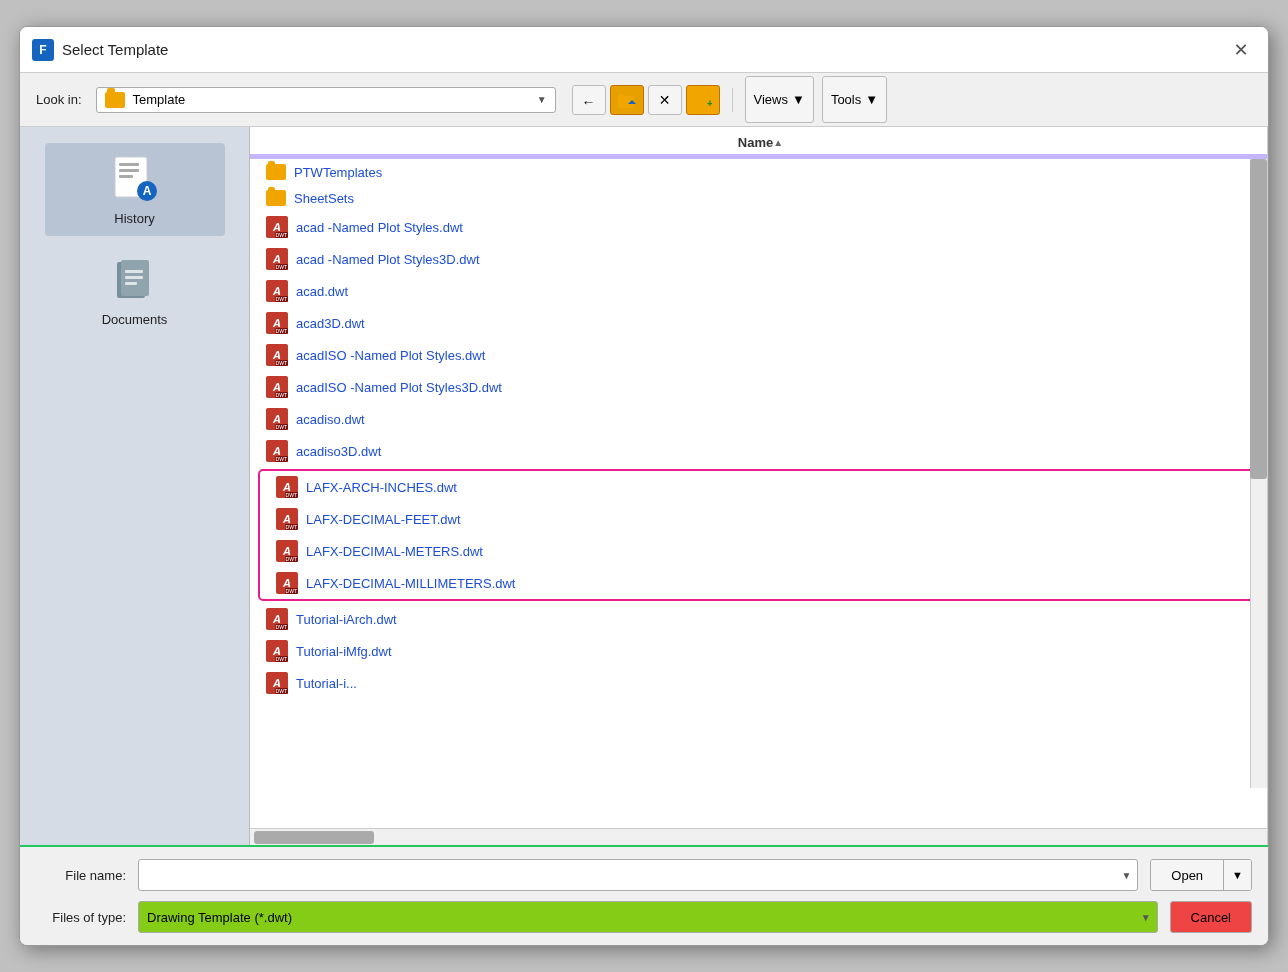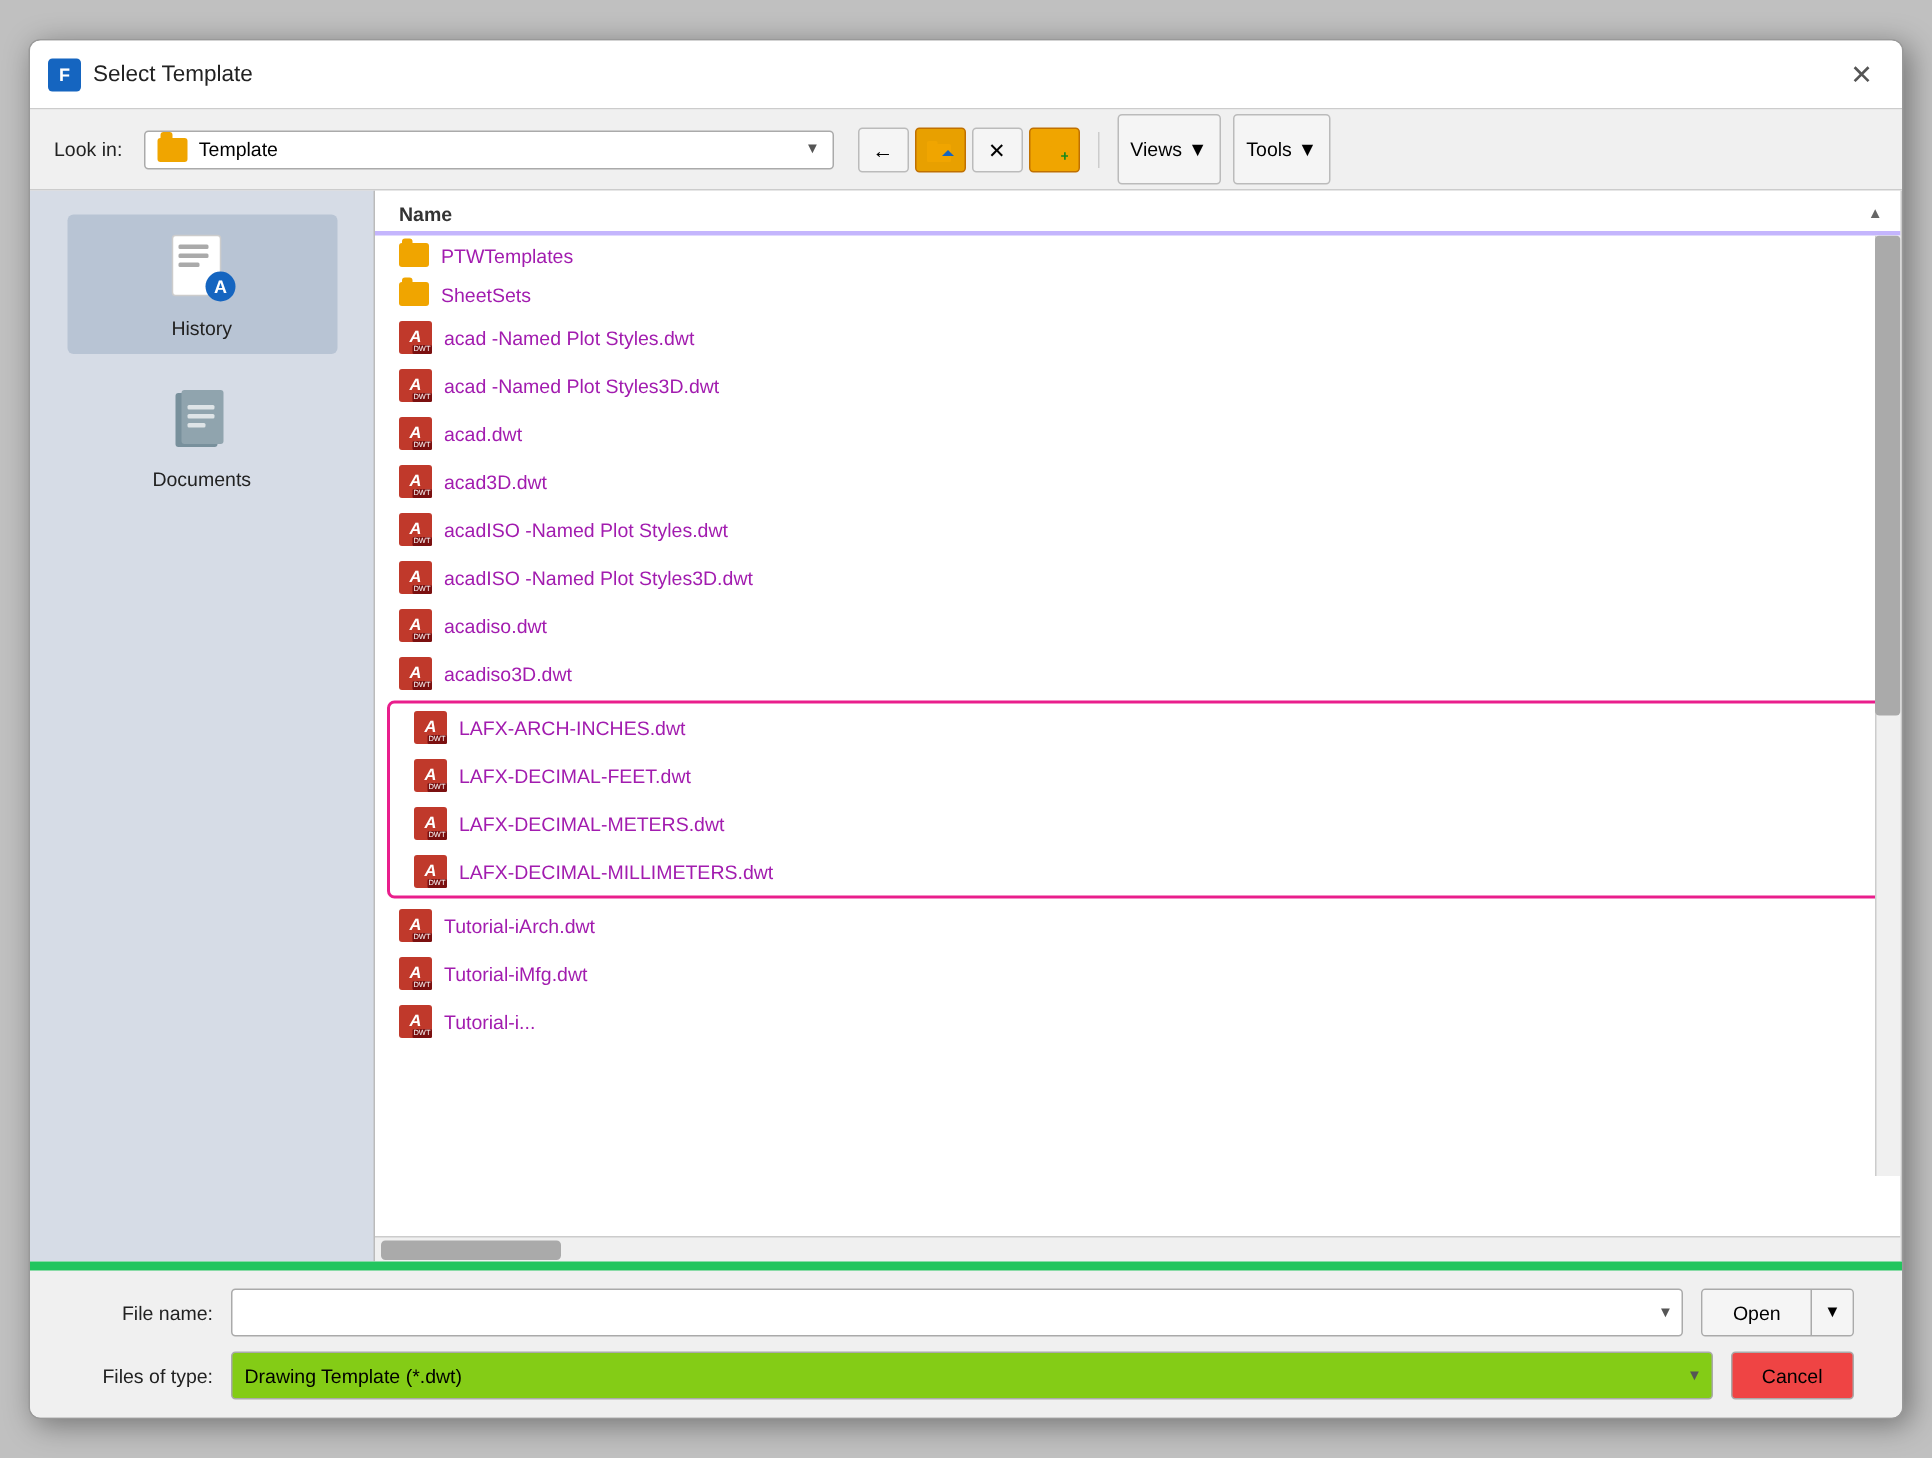--- a/index.html
+++ b/index.html
@@ -173,23 +173,23 @@
       background: white;
       border-right: 1px solid #ccc;
       display: flex;
       flex-direction: column;
       overflow: hidden;
     }
 
     .file-list-header {
       display: flex;
       align-items: center;
-      justify-content: space-between;
+      justify-content: center;
       padding: 8px 12px 4px 16px;
-      border-bottom: 3px solid #c4b5fd;
+      border-bottom: 5px solid #c4b5fd;
     }
 
     .col-name { font-size: 13px; font-weight: 600; color: #333; }
     .sort-arrow { font-size: 10px; color: #666; }
 
     .file-list {
       flex: 1;
       overflow-y: auto;
       position: relative;
     }
@@ -239,21 +239,21 @@
       background: #7b1010;
       color: white;
       font-size: 5px;
       padding: 0 1px;
       border-radius: 1px;
       line-height: 1.3;
     }
 
     .file-name {
       font-size: 13px;
-      color: #a21caf;
+      color: #1d4ed8;
     }
 
     .h-scroll-bar {
       height: 17px;
       background: #f0f0f0;
       border-top: 1px solid #ccc;
       display: flex; align-items: center;
     }
     .h-scroll-thumb {
       width: 120px;
@@ -290,22 +290,22 @@
     .annotation-line {
       font-size: 56px;
       font-weight: 900;
       color: #e91e8c;
       text-shadow: 3px 3px 0 white, -1px -1px 0 white, 1px -1px 0 white, -1px 1px 0 white;
       white-space: nowrap;
     }
 
     .bottom-bar {
       background: #f0f0f0;
-      border-top: 6px solid #22c55e;
-      padding: 12px 32px;
+      border-top: 2px solid #22c55e;
+      padding: 12px 16px;
       display: flex;
       flex-direction: column;
       gap: 10px;
     }
 
     .bottom-row {
       display: flex;
       align-items: center;
       gap: 12px;
     }

